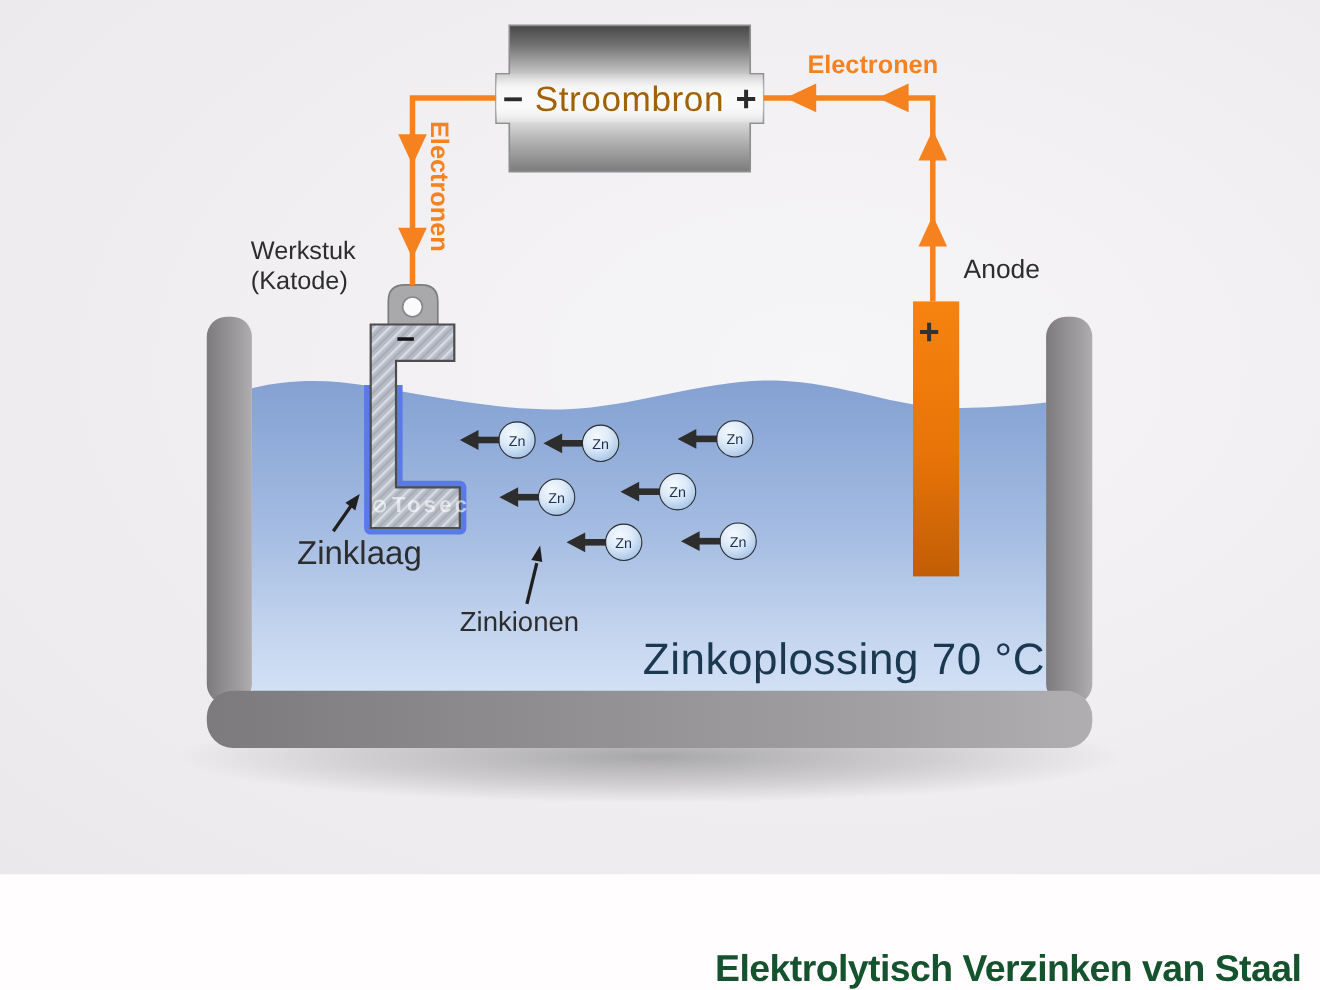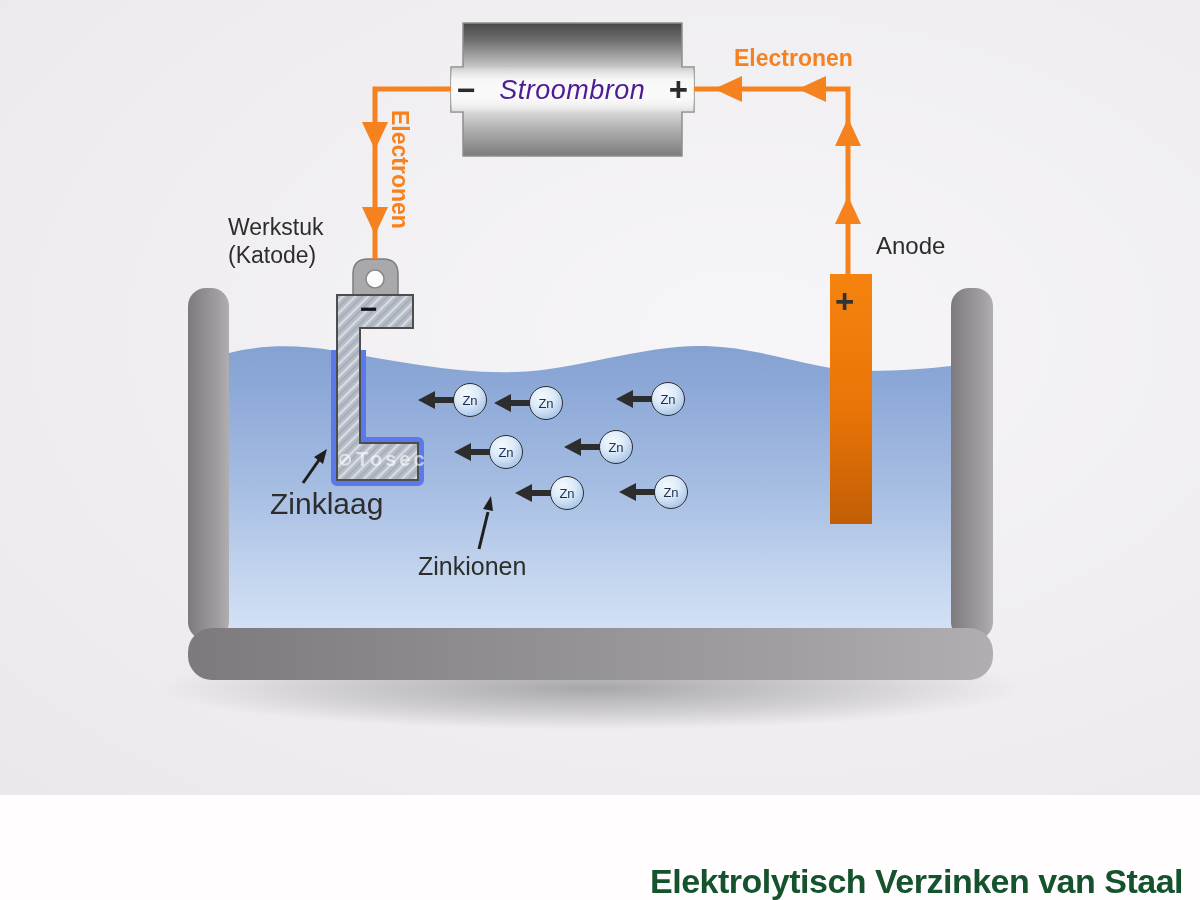--- a/index.html
+++ b/index.html
@@ -11,21 +11,21 @@
   svg{position:absolute;left:0;top:0;}
   .lbl{position:absolute;color:#2d2d2d;white-space:nowrap;}
   .orange{color:#f5821f;font-weight:600;}
   .navy{color:#1a3850;}
   
   #psu-row{position:absolute;left:451px;top:69px;width:243px;height:42px;
     display:flex;align-items:center;justify-content:space-between;padding:0 6px;box-sizing:border-box;}
   #psu-row .sign{font-weight:bold;color:#2b2b2b;}
   #psu-minus{font-size:32px;}
   #psu-plus{font-size:33px;}
-  #psu-label{font-size:27px;color:#4c1d95;letter-spacing:0.5px;font-style:italic;}
+  #psu-label{font-size:32px;color:#a16207;letter-spacing:0.5px;}
   
   #electronen-left{writing-mode:vertical-rl;left:386px;top:110px;font-size:23px;}
   #electronen-right{left:734px;top:45px;font-size:23px;}
   #anode-label{left:876px;top:232px;font-size:24px;}
   #werkstuk-label{left:228px;top:213px;font-size:23px;line-height:1.22;}
   #zinklaag-label{left:270px;top:487px;font-size:30px;}
   #zinkionen-label{left:418px;top:552px;font-size:25px;}
   #solution-label{right:250px;top:578px;font-size:40px;letter-spacing:0.5px;}
   #cathode-minus{left:360px;top:292px;font-size:30px;font-weight:bold;color:#141414;}
   #anode-plus{left:835px;top:283px;font-size:33px;font-weight:bold;color:#333;}
@@ -190,20 +190,21 @@
   <div id="electronen-right" class="lbl orange">Electronen</div>
   <div id="anode-label" class="lbl">Anode</div>
   <div id="werkstuk-label" class="lbl">
     <span style="display:block">Werkstuk</span>
     <span style="display:block">(Katode)</span>
   </div>
   <div id="cathode-minus" class="lbl">−</div>
   <div id="anode-plus" class="lbl">+</div>
   <div id="zinklaag-label" class="lbl">Zinklaag</div>
   <div id="zinkionen-label" class="lbl">Zinkionen</div>
+  <div id="solution-label" class="lbl navy">Zinkoplossing 70 °C</div>
 
   <div id="tosec">
     <span class="glyph">⊘</span>
     <span class="word">Tosec</span>
   </div>
 
   <div id="main-title" class="lbl">Elektrolytisch Verzinken van Staal</div>
 </div>
 
 </body></html>

